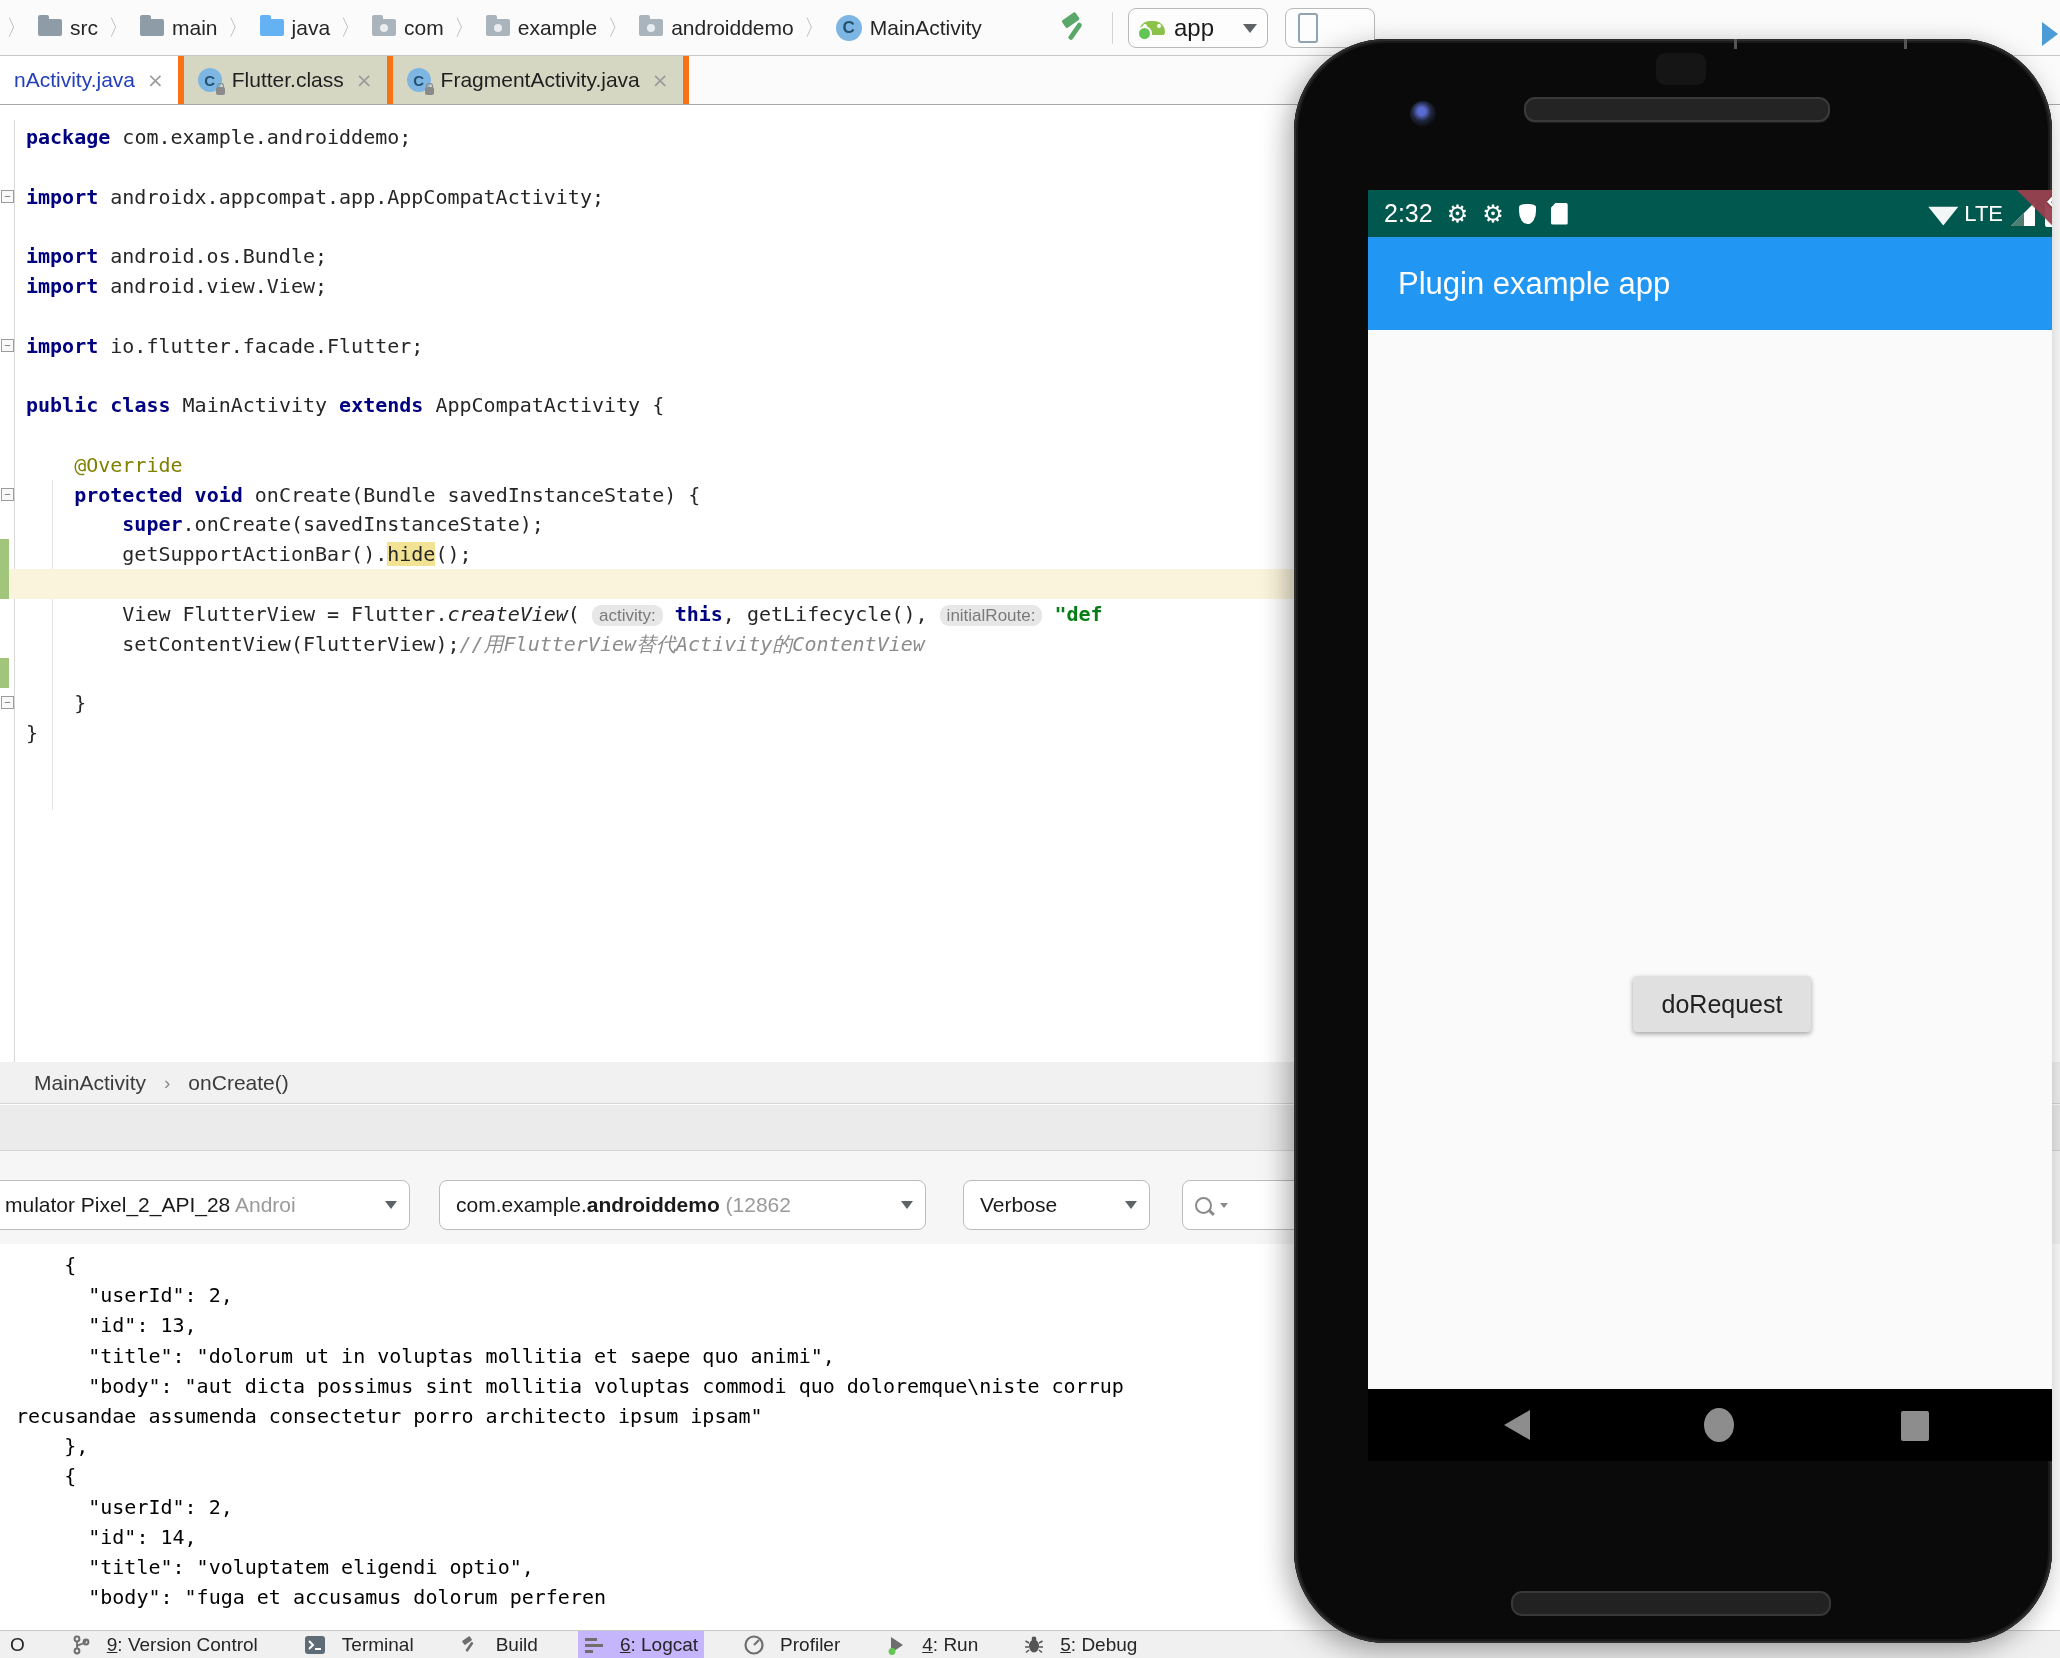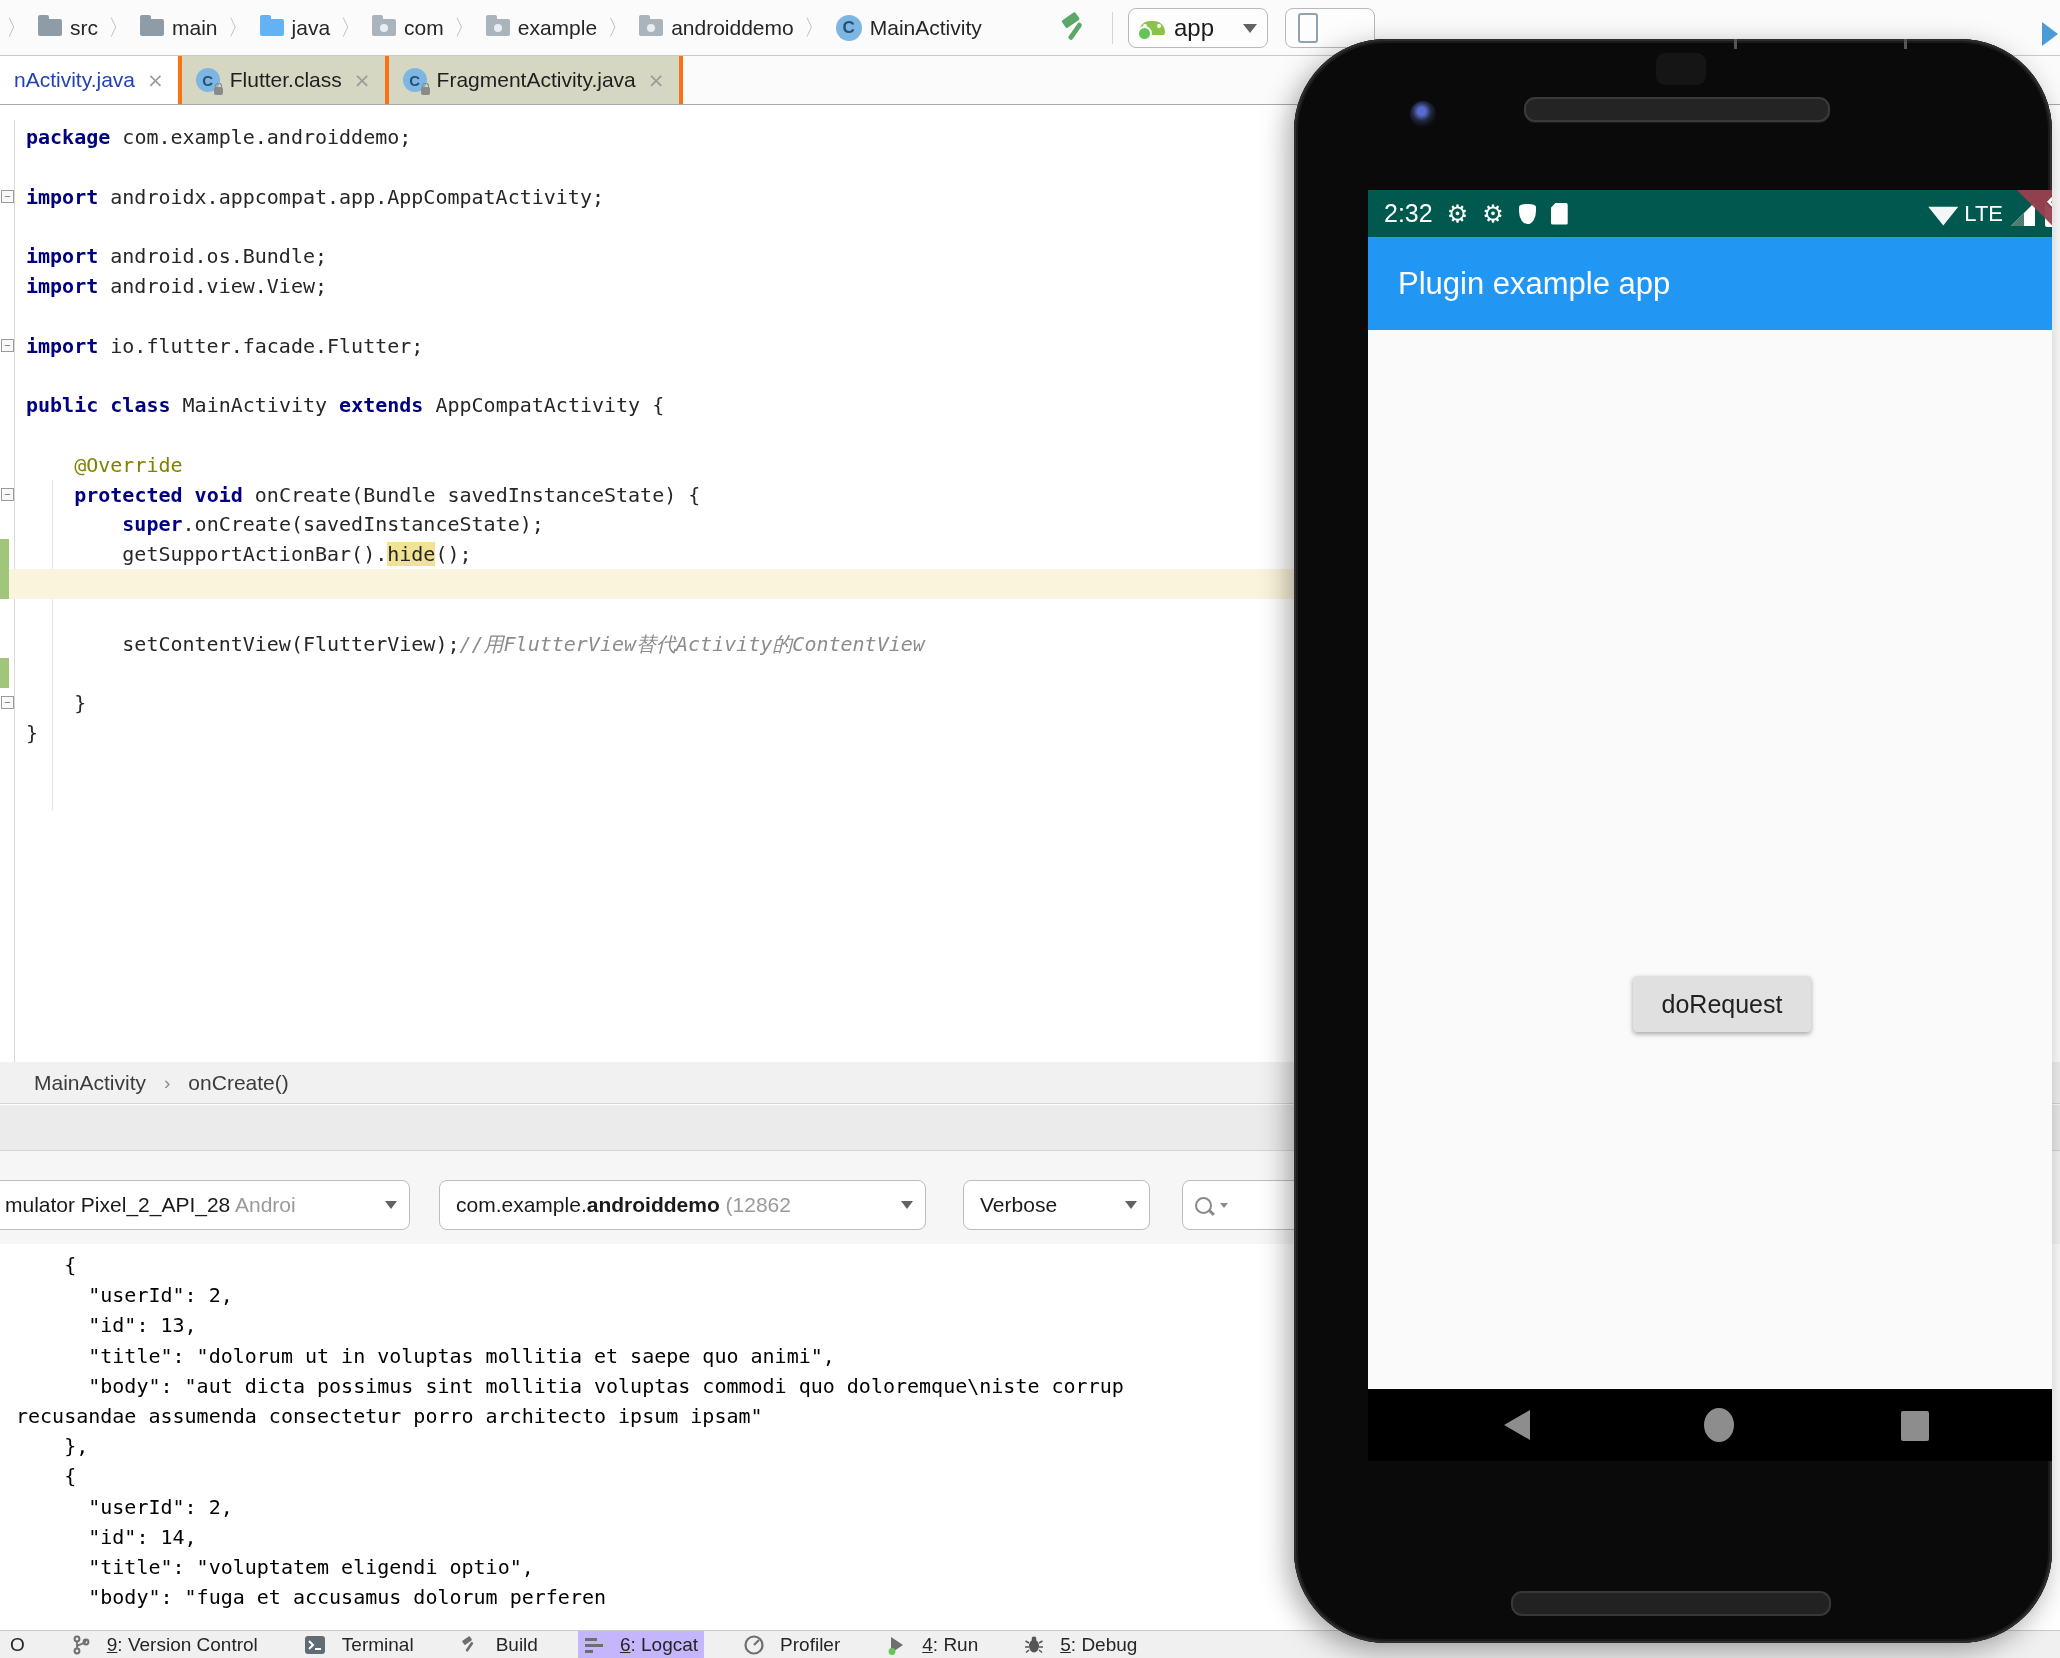--- a/index.html
+++ b/index.html
@@ -33,21 +33,21 @@
   #run-config .lbl{font-size:24px;color:#1a1a1a;}
   .dd-arrow{width:0;height:0;border-left:7px solid transparent;border-right:7px solid transparent;border-top:9px solid #5f6368;margin-left:auto;}
   #device-btn{left:1285px;top:8px;width:90px;height:40px;border:1px solid #b9b9b9;border-radius:8px;background:#fdfdfd;
               display:flex;align-items:center;justify-content:flex-start;padding-left:12px;box-sizing:border-box;}
   .phone-glyph{width:16px;height:26px;border:2.5px solid #8fa3b5;border-radius:3px;}
   #corner-tri{right:2px;top:22px;width:0;height:0;border-top:12px solid transparent;border-bottom:12px solid transparent;border-left:16px solid #4a9bd6;}
 
   
   #tab-bar{left:0;top:56px;width:2060px;height:48px;background:#fbfbfb;border-bottom:1px solid #a9a9a9;display:flex;}
   .tab{height:48px;display:flex;align-items:center;padding:0 14px;box-sizing:border-box;font-size:21px;
-       border-right:4px solid #f97316;background:#d5d7c3;color:#1f1f1f;white-space:nowrap;}
+       border-right:6px solid #f97316;background:#d5d7c3;color:#1f1f1f;white-space:nowrap;}
   .tab.active{background:#ffffff;color:#2440b8;}
   .tab .close{margin-left:12px;color:#9a9a9a;font-size:20px;font-family:"DejaVu Sans",sans-serif;}
   .tab .cicon{width:24px;height:24px;font-size:15px;}
 
   
   #editor{left:0;top:120px;width:1797px;height:958px;background:#ffffff;overflow:hidden;}
   #gutter-line{left:14px;top:0;width:1px;height:958px;background:#d8d8d8;}
   #indent-guide{left:52px;top:360px;width:1px;height:330px;background:#e3e3e3;}
   .code-line{position:absolute;left:0;width:2060px;height:30px;font-family:"DejaVu Sans Mono",monospace;
              font-size:20px;line-height:30px;white-space:pre;padding-left:26px;box-sizing:border-box;}
@@ -226,20 +226,21 @@
       <div class="code-line" style="top: 270.2px;"><span class="kw">public</span><span> </span><span class="kw">class</span><span> MainActivity </span><span class="kw">extends</span><span> AppCompatActivity {</span></div>
       <div class="code-line" style="top: 300px;"></div>
       <div class="code-line" style="top: 329.8px;"><span>    </span><span class="ann">@Override</span></div>
       <div class="code-line" style="top: 359.6px;"><span>    </span><span class="kw">protected</span><span> </span><span class="kw">void</span><span> onCreate(Bundle savedInstanceState) {</span></div>
       <div class="fold" style="top: 367.6px;">−</div>
       <div class="code-line" style="top: 389.4px;"><span>        </span><span class="kw">super</span><span>.onCreate(savedInstanceState);</span></div>
       <div class="code-line" style="top: 419.2px;"><span>        getSupportActionBar().</span><span class="hl">hide</span><span>();</span></div>
       <div class="green-bar" style="top: 419.2px; height: 29.8px;"></div>
       <div class="code-line cur" style="top: 449px;"></div>
       <div class="green-bar" style="top: 449px; height: 29.8px;"></div>
+      <div class="code-line" style="top: 478.8px;"><span>        View FlutterView = Flutter.</span><span class="it">createView</span><span>( </span><span class="hint">activity:</span><span> </span><span class="kw">this</span><span>, getLifecycle(), </span><span class="hint">initialRoute:</span><span> </span><span class="str">"def</span></div>
       <div class="code-line" style="top: 508.6px;"><span>        setContentView(FlutterView);</span><span class="com">//用FlutterView替代Activity的ContentView</span></div>
       <div class="code-line" style="top: 538.4px;"></div>
       <div class="green-bar" style="top: 538.4px; height: 29.8px;"></div>
       <div class="code-line" style="top: 568.2px;"><span>    }</span></div>
       <div class="fold" style="top: 576.2px;">−</div>
       <div class="code-line" style="top: 598px;"><span>}</span></div>
     </div>
 
   <div id="ed-crumb" class="abs">
     <span>MainActivity</span>

